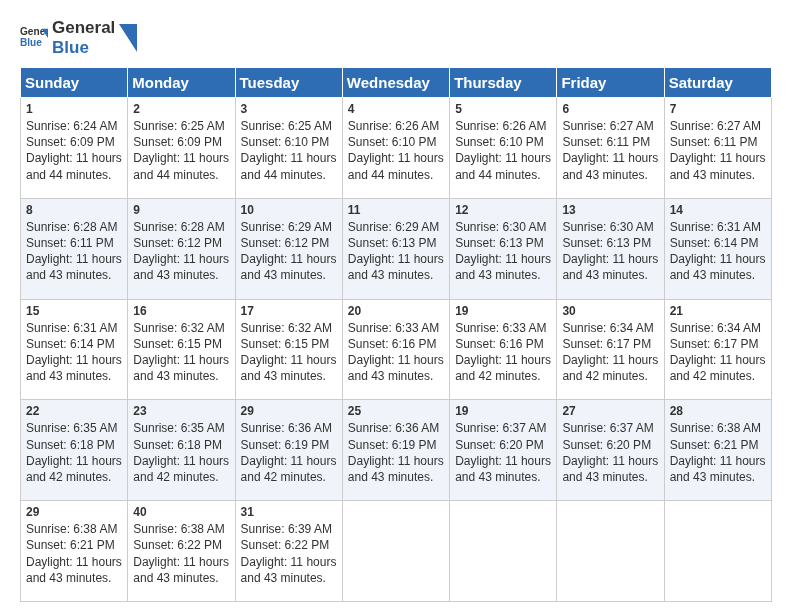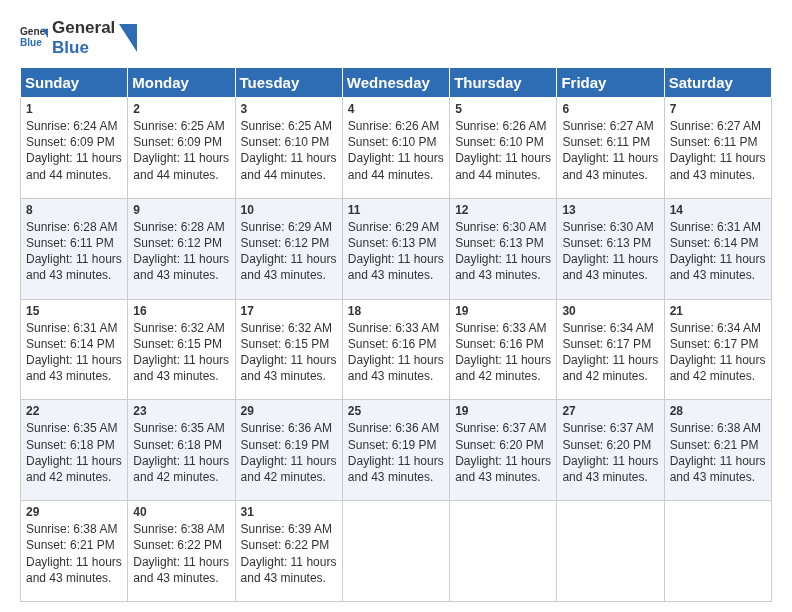--- a/index.html
+++ b/index.html
@@ -158,21 +158,21 @@
           <td><span class="day-num">14</span>
 <span class="day-detail">Sunrise: 6:31 AM<br>Sunset: 6:14 PM<br>Daylight: 11 hours and 43 minutes.</span></td>
         </tr>
         <tr>
           <td><span class="day-num">15</span>
 <span class="day-detail">Sunrise: 6:31 AM<br>Sunset: 6:14 PM<br>Daylight: 11 hours and 43 minutes.</span></td>
           <td><span class="day-num">16</span>
 <span class="day-detail">Sunrise: 6:32 AM<br>Sunset: 6:15 PM<br>Daylight: 11 hours and 43 minutes.</span></td>
           <td><span class="day-num">17</span>
 <span class="day-detail">Sunrise: 6:32 AM<br>Sunset: 6:15 PM<br>Daylight: 11 hours and 43 minutes.</span></td>
-          <td><span class="day-num">18</span>
+          <td><span class="day-num">20</span>
 <span class="day-detail">Sunrise: 6:33 AM<br>Sunset: 6:16 PM<br>Daylight: 11 hours and 43 minutes.</span></td>
           <td><span class="day-num">19</span>
 <span class="day-detail">Sunrise: 6:33 AM<br>Sunset: 6:16 PM<br>Daylight: 11 hours and 42 minutes.</span></td>
           <td><span class="day-num">30</span>
 <span class="day-detail">Sunrise: 6:34 AM<br>Sunset: 6:17 PM<br>Daylight: 11 hours and 42 minutes.</span></td>
           <td><span class="day-num">21</span>
 <span class="day-detail">Sunrise: 6:34 AM<br>Sunset: 6:17 PM<br>Daylight: 11 hours and 42 minutes.</span></td>
         </tr>
         <tr>
           <td><span class="day-num">22</span>

